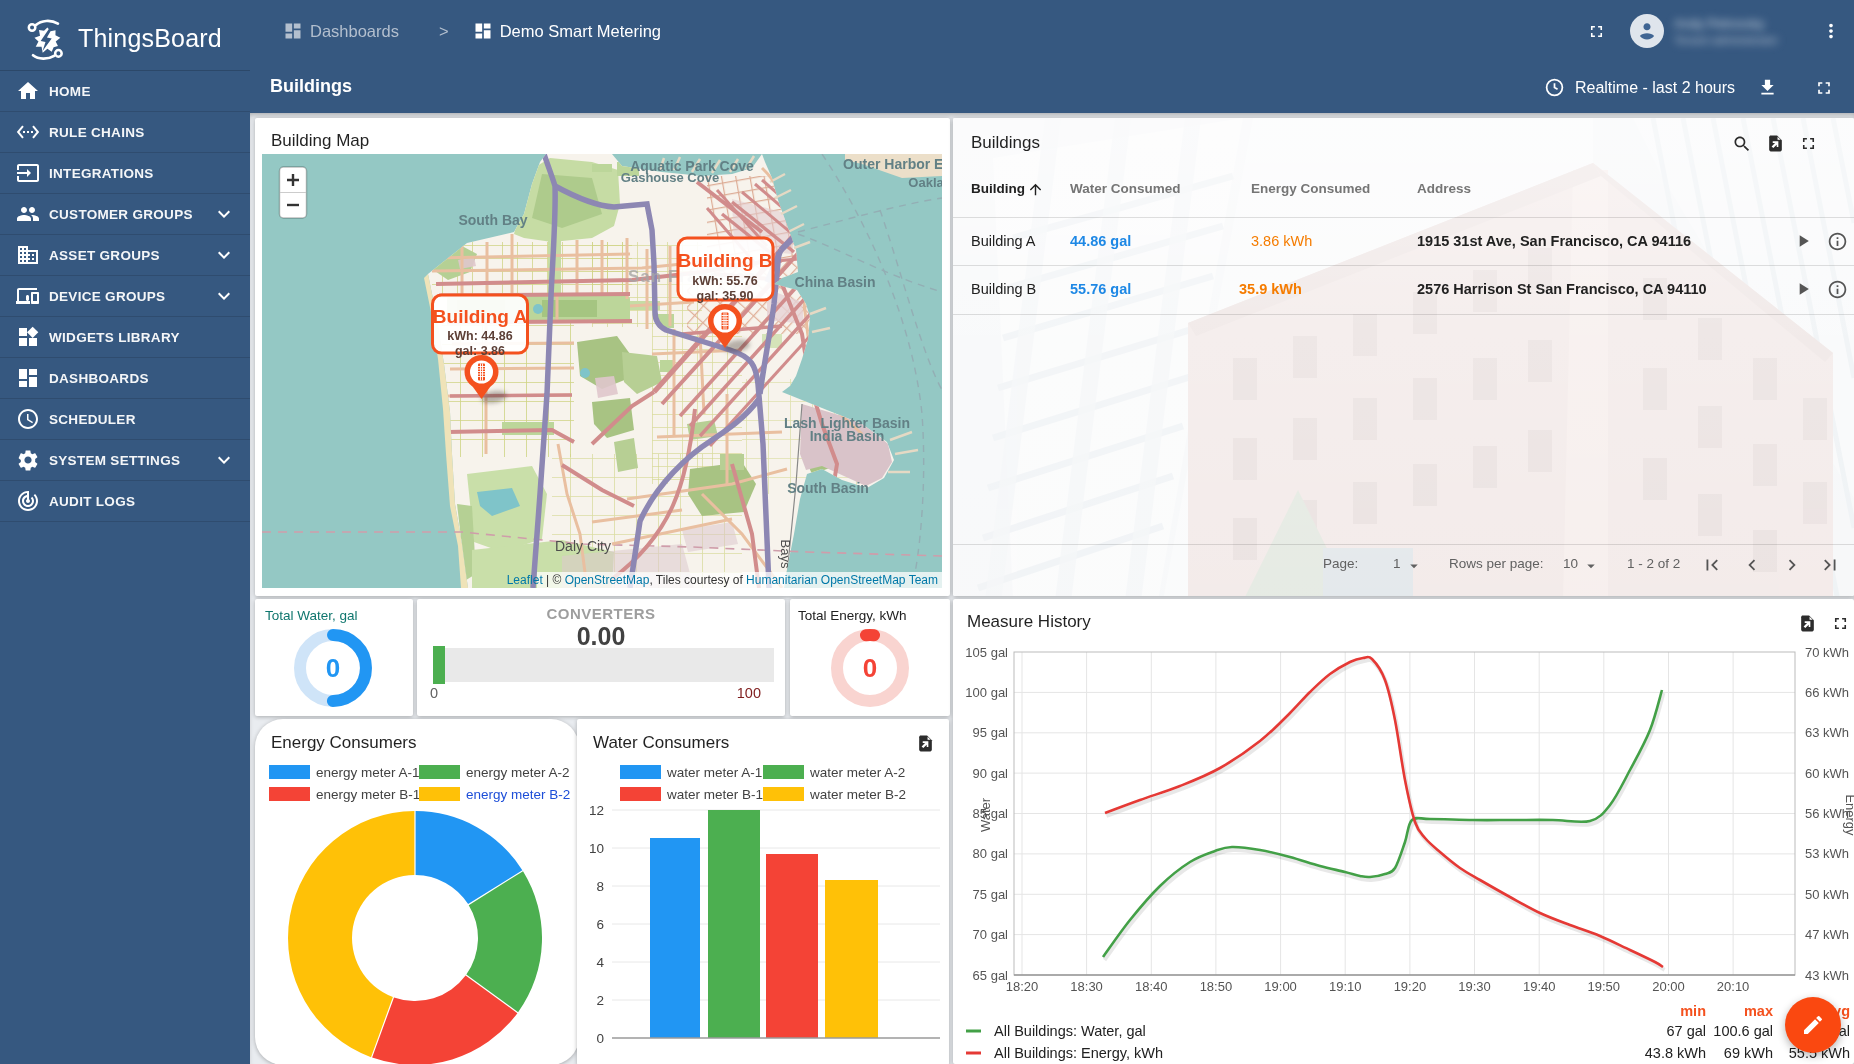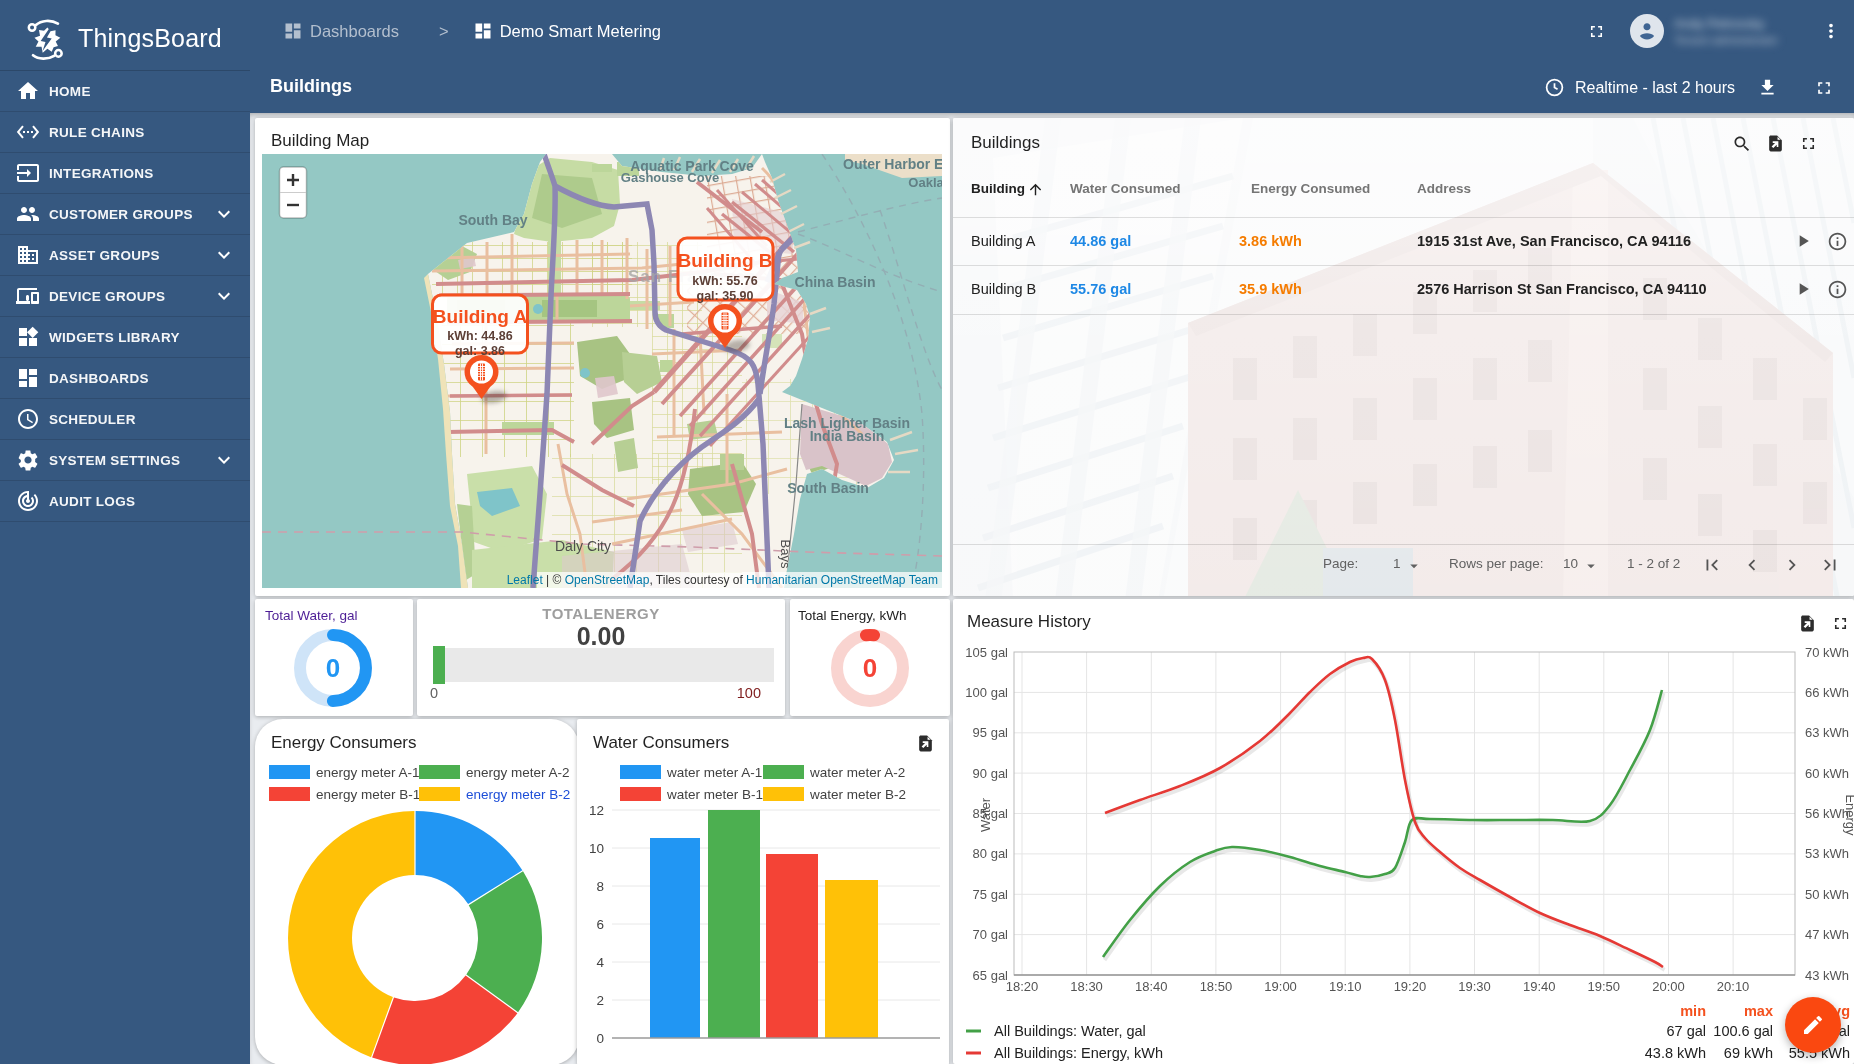--- a/index.html
+++ b/index.html
@@ -379,21 +379,21 @@
             <path d="M4 12l1.41 1.41L11 7.83V20h2V7.83l5.58 5.59L20 12l-8-8-8 8z"></path>
           </svg>
 <span style="position:absolute;left:99px;">Water Consumed</span>
 <span style="position:absolute;left:280px;">Energy Consumed</span>
 <span style="position:absolute;left:446px;">Address</span>
 </div>
 <div style="position:absolute;left:0px;top:99px;width:901px;height:1px;background:rgba(0,0,0,0.12);"></div>
 <div style="position:absolute;left:18px;top:115px;width:865px;font-size:14.5px;color:#212121;">
 <span style="position:absolute;left:0;">Building A</span>
 <span style="position:absolute;left:99px;color:#1e88e5;font-weight:bold;">44.86 gal</span>
-<span style="position:absolute;left:268px;color:#f57c00;font-weight:bold;">3.86 kWh</span>
+<span style="position:absolute;left:280px;color:#f57c00;font-weight:normal;">3.86 kWh</span>
 <span style="position:absolute;left:446px;font-weight:bold;">1915 31st Ave, San Francisco, CA 94116</span>
 <svg width="20" height="20" viewBox="0 0 24 24" fill="#555" style="position:absolute;left:822px;top:-2px;">
             <path d="M8 5v14l11-7z"></path>
           </svg>
 <svg width="21" height="21" viewBox="0 0 24 24" fill="#555" style="position:absolute;left:856px;top:-2px;">
             <path d="M11 7h2v2h-2zm0 4h2v6h-2zm1-9C6.48 2 2 6.48 2 12s4.48 10 10 10 10-4.48 10-10S17.52 2 12 2zm0 18c-4.41 0-8-3.59-8-8s3.59-8 8-8 8 3.59 8 8-3.59 8-8 8z"></path>
           </svg>
 </div>
 <div style="position:absolute;left:0px;top:147px;width:901px;height:1px;background:rgba(0,0,0,0.12);"></div>
 <div style="position:absolute;left:18px;top:163px;width:865px;font-size:14.5px;color:#212121;">
@@ -430,29 +430,29 @@
           </svg>
 <svg width="22" height="22" viewBox="0 0 24 24" fill="#555" style="position:absolute;left:828px;top:9px;">
             <path d="M10 6L8.59 7.41 13.17 12l-4.58 4.59L10 18l6-6z"></path>
           </svg>
 <svg width="22" height="22" viewBox="0 0 24 24" fill="#555" style="position:absolute;left:866px;top:9px;">
             <path d="M5.59 7.41L10.18 12l-4.59 4.59L7 18l6-6-6-6zM16 6h2v12h-2z"></path>
           </svg>
 </div>
 </div>
 <div class="card" id="card-water">
-<div style="position:absolute;left:10px;top:9px;font-size:13.5px;color:#4c1d95;">Total Water, gal</div>
+<div style="position:absolute;left:10px;top:9px;font-size:13.5px;color:#0f766e;">Total Water, gal</div>
 <svg style="position:absolute;left:38px;top:29px;" width="80" height="80" viewBox="0 0 80 80">
 <circle cx="40" cy="40" r="33" fill="none" stroke="#cfe4f8" stroke-width="12"></circle>
 <path d="M40 7 A33 33 0 1 1 39.9 73" fill="none" stroke="#2196f3" stroke-width="12" stroke-linecap="round"></path>
 <text x="40" y="49" text-anchor="middle" font-size="26" font-weight="bold" fill="#2196f3">0</text>
 </svg>
 </div>
 <div class="card" id="card-tenergy">
-<div style="position:absolute;left:0;top:6px;width:368px;text-align:center;font-size:15px;font-weight:bold;color:#9e9e9e;letter-spacing:0.5px;">TOTALENERGY</div>
+<div style="position:absolute;left:0;top:6px;width:368px;text-align:center;font-size:15px;font-weight:bold;color:#9e9e9e;letter-spacing:0.5px;">CONVERTERS</div>
 <div style="position:absolute;left:0;top:23px;width:368px;text-align:center;font-size:25px;font-weight:bold;color:#424242;">0.00</div>
 <div style="position:absolute;left:16px;top:49px;width:341px;height:34px;background:#e9e9e9;"></div>
 <div style="position:absolute;left:16px;top:47px;width:12px;height:38px;background:#4caf50;"></div>
 <div style="position:absolute;left:13px;top:86px;font-size:14.5px;color:#616161;">0</div>
 <div style="position:absolute;right:24px;top:86px;font-size:14.5px;color:#7f1d1d;">100</div>
 </div>
 <div class="card" id="card-edonut">
 <div style="position:absolute;left:8px;top:9px;font-size:13.5px;color:#212121;">Total Energy, kWh</div>
 <svg style="position:absolute;left:40px;top:29px;" width="80" height="80" viewBox="0 0 80 80">
 <circle cx="40" cy="40" r="33" fill="none" stroke="#f9d4d0" stroke-width="12"></circle>

